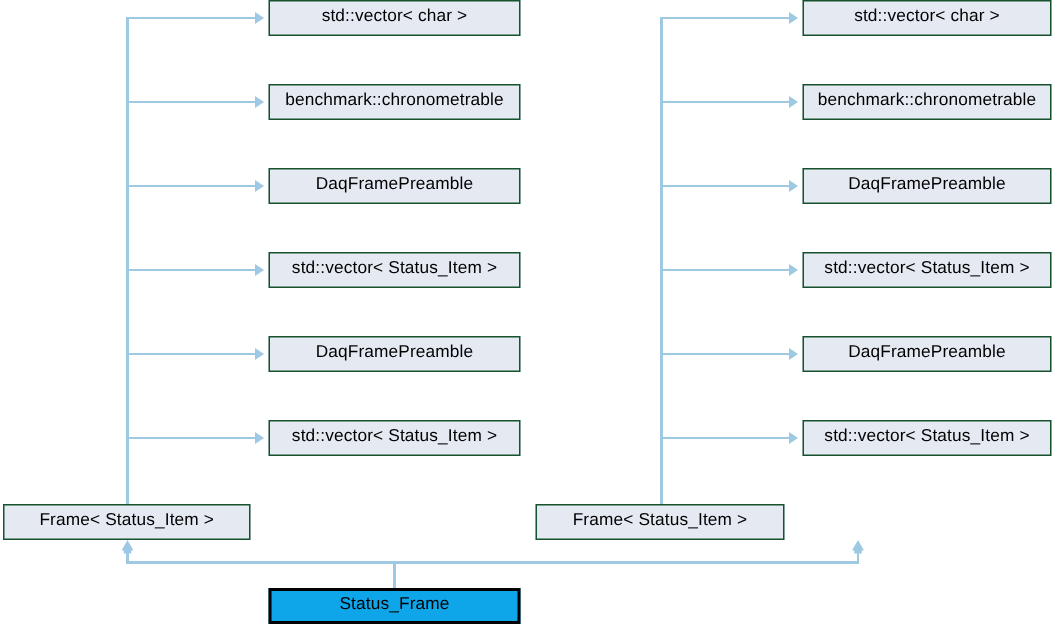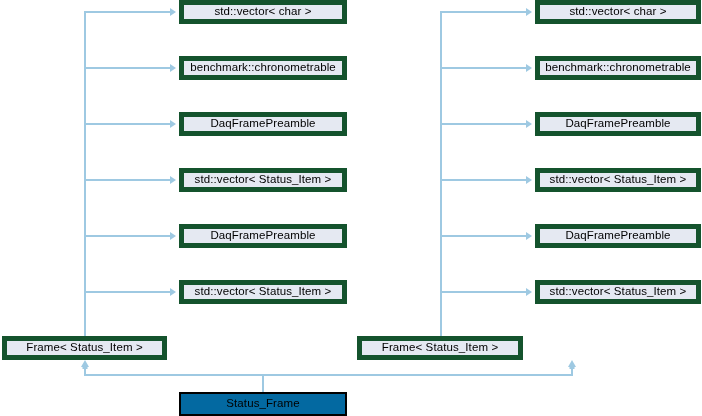--- a/index.html
+++ b/index.html
@@ -31,24 +31,24 @@
     align-items: center;
     justify-content: center;
     font-size: 11.5px;
     line-height: 1;
     letter-spacing: 0.1px;
     white-space: nowrap;
     color: #000000;
   }
   .node.usage {
     background: #e5e9f2;
-    border: 5px solid #14532d;
+    border: 1px solid #14532d;
   }
   .node.root {
-    background: #0369a1;
+    background: #0ea5e9;
     border: 2px solid #000000;
     text-align: right;
   }
 </style>
 </head>
 <body>
 
 <div id="diagram">
 
   <svg id="edges" viewBox="0 0 702 416" width="702" height="416" xmlns="http://www.w3.org/2000/svg">

